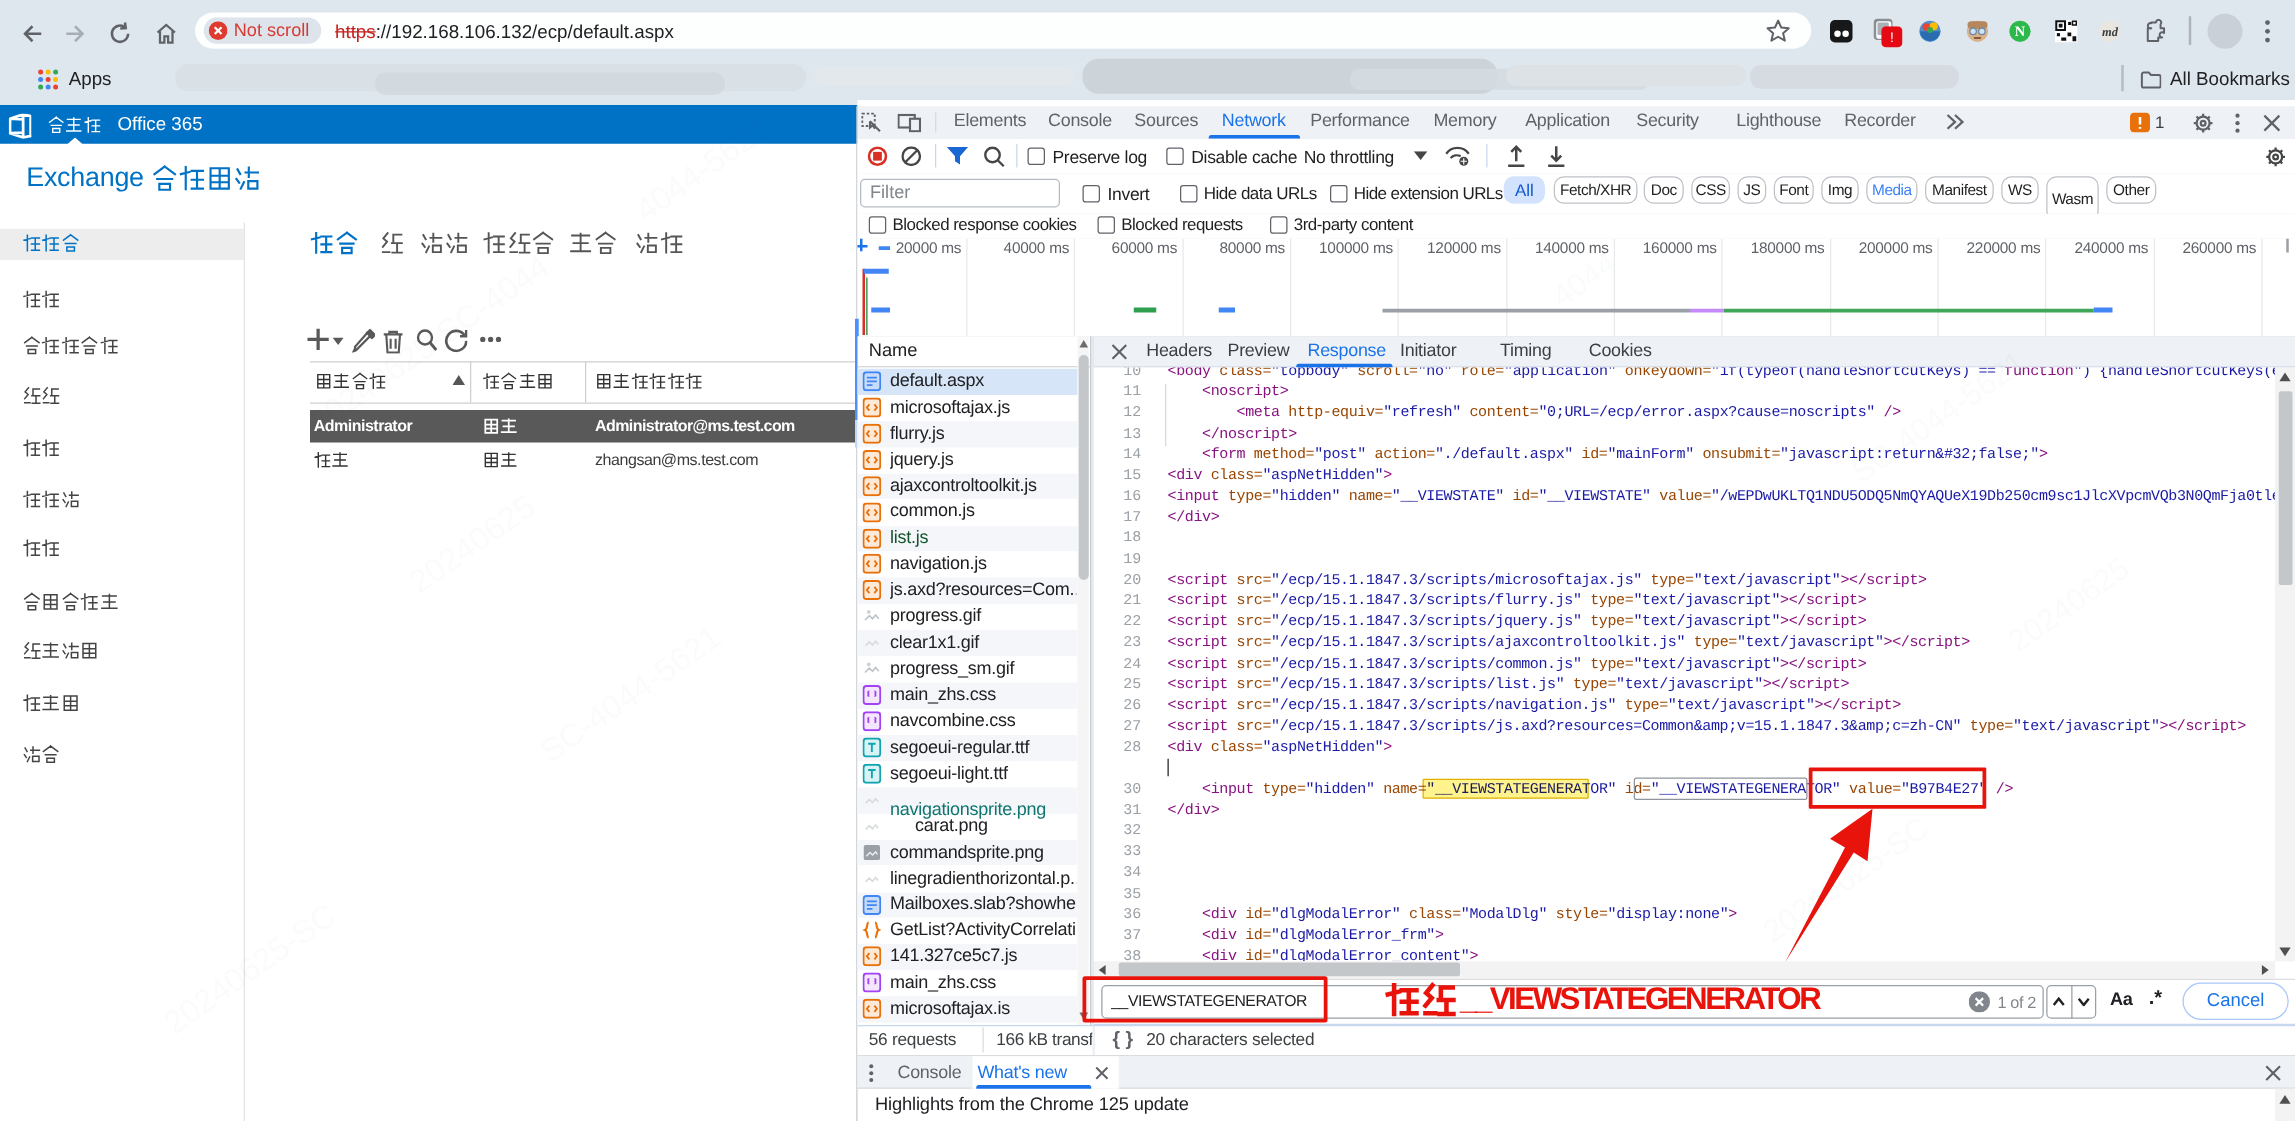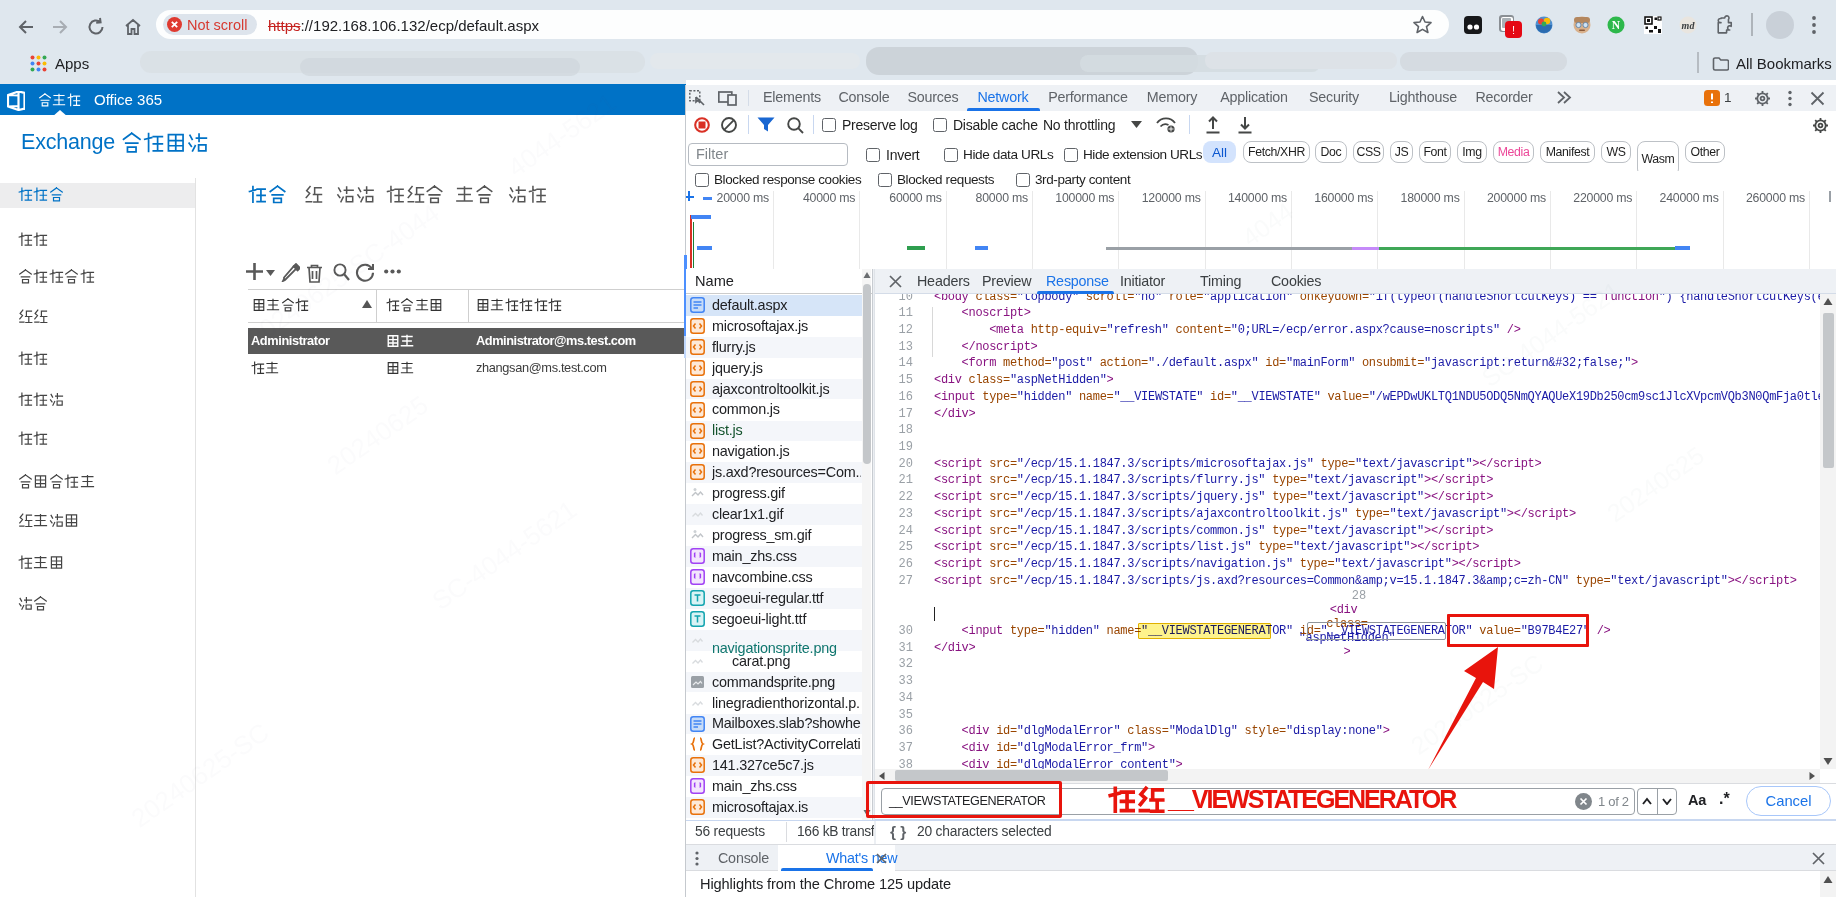--- a/index.html
+++ b/index.html
@@ -459,21 +459,21 @@
 <div class="t" style="left:963.0px;top:143.7px;height:21.6px;font-size:13.6px;color:#1f1f1f;letter-spacing:-0.40px;">Hide data URLs</div>
 <div style="position:absolute;left:1064.0px;top:147.5px;width:14.0px;height:14.0px;border:1.6px solid #5f6368;border-radius:2.5px;box-sizing:border-box;"></div>
 <div class="t" style="left:1083.0px;top:143.7px;height:21.6px;font-size:13.6px;color:#1f1f1f;letter-spacing:-0.45px;">Hide extension URLs</div>
 <div class="t" style="left:1203px;top:141px;height:22px;background:#d3e3fd;border-radius:8px;padding:0 9px;font-size:13.5px;color:#0b57d0;">All</div>
 <div class="t" style="left:1243px;top:141px;width:67px;height:22px;border:1px solid #bdc1c6;border-radius:8px;box-sizing:border-box;justify-content:center;font-size:12.3px;color:#1f1f1f;letter-spacing:-0.35px;">Fetch/XHR</div>
 <div class="t" style="left:1315px;top:141px;width:32px;height:22px;border:1px solid #bdc1c6;border-radius:8px;box-sizing:border-box;justify-content:center;font-size:12.3px;color:#1f1f1f;letter-spacing:-0.35px;">Doc</div>
 <div class="t" style="left:1353px;top:141px;width:31px;height:22px;border:1px solid #bdc1c6;border-radius:8px;box-sizing:border-box;justify-content:center;font-size:12.3px;color:#1f1f1f;letter-spacing:-0.35px;">CSS</div>
 <div class="t" style="left:1390px;top:141px;width:23px;height:22px;border:1px solid #bdc1c6;border-radius:8px;box-sizing:border-box;justify-content:center;font-size:12.3px;color:#1f1f1f;letter-spacing:-0.35px;">JS</div>
 <div class="t" style="left:1419px;top:141px;width:32px;height:22px;border:1px solid #bdc1c6;border-radius:8px;box-sizing:border-box;justify-content:center;font-size:12.3px;color:#1f1f1f;letter-spacing:-0.35px;">Font</div>
 <div class="t" style="left:1457px;top:141px;width:30px;height:22px;border:1px solid #bdc1c6;border-radius:8px;box-sizing:border-box;justify-content:center;font-size:12.3px;color:#1f1f1f;letter-spacing:-0.35px;">Img</div>
-<div class="t" style="left:1493px;top:141px;width:41px;height:22px;border:1px solid #bdc1c6;border-radius:8px;box-sizing:border-box;justify-content:center;font-size:12.3px;color:#ec4899;letter-spacing:-0.35px;">Media</div>
+<div class="t" style="left:1493px;top:141px;width:41px;height:22px;border:1px solid #bdc1c6;border-radius:8px;box-sizing:border-box;justify-content:center;font-size:12.3px;color:#3b82f6;letter-spacing:-0.35px;">Media</div>
 <div class="t" style="left:1540px;top:141px;width:55px;height:22px;border:1px solid #bdc1c6;border-radius:8px;box-sizing:border-box;justify-content:center;font-size:12.3px;color:#1f1f1f;letter-spacing:-0.35px;">Manifest</div>
 <div class="t" style="left:1601px;top:141px;width:30px;height:22px;border:1px solid #bdc1c6;border-radius:8px;box-sizing:border-box;justify-content:center;font-size:12.3px;color:#1f1f1f;letter-spacing:-0.35px;">WS</div>
 <div class="t" style="left:1637px;top:141px;width:42px;height:36px;border:1px solid #bdc1c6;border-radius:8px;box-sizing:border-box;justify-content:center;font-size:12.3px;color:#1f1f1f;letter-spacing:-0.35px;">Wasm</div>
 <div class="t" style="left:1685px;top:141px;width:40px;height:22px;border:1px solid #bdc1c6;border-radius:8px;box-sizing:border-box;justify-content:center;font-size:12.3px;color:#1f1f1f;letter-spacing:-0.35px;">Other</div>
 <div style="position:absolute;left:686.0px;top:171.0px;width:1150.0px;height:19.5px;background:#fff;border-bottom:1px solid #e8e8e8;"></div>
 <div style="position:absolute;left:695.0px;top:172.5px;width:14.0px;height:14.0px;border:1.6px solid #5f6368;border-radius:2.5px;box-sizing:border-box;"></div>
 <div class="t" style="left:714.0px;top:169.2px;height:21.5px;font-size:13.5px;color:#1f1f1f;letter-spacing:-0.40px;">Blocked response cookies</div>
 <div style="position:absolute;left:878.0px;top:172.5px;width:14.0px;height:14.0px;border:1.6px solid #5f6368;border-radius:2.5px;box-sizing:border-box;"></div>
 <div class="t" style="left:897.0px;top:169.2px;height:21.5px;font-size:13.5px;color:#1f1f1f;letter-spacing:-0.40px;">Blocked requests</div>
 <div style="position:absolute;left:1016.0px;top:172.5px;width:14.0px;height:14.0px;border:1.6px solid #5f6368;border-radius:2.5px;box-sizing:border-box;"></div>
@@ -689,21 +689,21 @@
     <div class="t mono" style="left:0;top:128.5px;height:16.7px;width:945px;font-size:12px;"><span style="display:inline-block;width:38.5px;text-align:right;color:#9aa0a6;letter-spacing:0">18</span><span style="display:inline-block;width:21px;"></span></div>
     <div class="t mono" style="left:0;top:145.2px;height:16.7px;width:945px;font-size:12px;"><span style="display:inline-block;width:38.5px;text-align:right;color:#9aa0a6;letter-spacing:0">19</span><span style="display:inline-block;width:21px;"></span></div>
     <div class="t mono" style="left:0;top:161.9px;height:16.7px;width:945px;font-size:12px;"><span style="display:inline-block;width:38.5px;text-align:right;color:#9aa0a6;letter-spacing:0">20</span><span style="display:inline-block;width:21px;"></span><span class="tg">&lt;script </span><span class="at">src=</span><span class="st">"/ecp/15.1.1847.3/scripts/microsoftajax.js" </span><span class="at">type=</span><span class="st">"text/javascript"</span><span class="tg">&gt;</span><span class="tg">&lt;/script&gt;</span></div>
     <div class="t mono" style="left:0;top:178.6px;height:16.7px;width:945px;font-size:12px;"><span style="display:inline-block;width:38.5px;text-align:right;color:#9aa0a6;letter-spacing:0">21</span><span style="display:inline-block;width:21px;"></span><span class="tg">&lt;script </span><span class="at">src=</span><span class="st">"/ecp/15.1.1847.3/scripts/flurry.js" </span><span class="at">type=</span><span class="st">"text/javascript"</span><span class="tg">&gt;</span><span class="tg">&lt;/script&gt;</span></div>
     <div class="t mono" style="left:0;top:195.3px;height:16.7px;width:945px;font-size:12px;"><span style="display:inline-block;width:38.5px;text-align:right;color:#9aa0a6;letter-spacing:0">22</span><span style="display:inline-block;width:21px;"></span><span class="tg">&lt;script </span><span class="at">src=</span><span class="st">"/ecp/15.1.1847.3/scripts/jquery.js" </span><span class="at">type=</span><span class="st">"text/javascript"</span><span class="tg">&gt;</span><span class="tg">&lt;/script&gt;</span></div>
     <div class="t mono" style="left:0;top:212.1px;height:16.7px;width:945px;font-size:12px;"><span style="display:inline-block;width:38.5px;text-align:right;color:#9aa0a6;letter-spacing:0">23</span><span style="display:inline-block;width:21px;"></span><span class="tg">&lt;script </span><span class="at">src=</span><span class="st">"/ecp/15.1.1847.3/scripts/ajaxcontroltoolkit.js" </span><span class="at">type=</span><span class="st">"text/javascript"</span><span class="tg">&gt;</span><span class="tg">&lt;/script&gt;</span></div>
     <div class="t mono" style="left:0;top:228.8px;height:16.7px;width:945px;font-size:12px;"><span style="display:inline-block;width:38.5px;text-align:right;color:#9aa0a6;letter-spacing:0">24</span><span style="display:inline-block;width:21px;"></span><span class="tg">&lt;script </span><span class="at">src=</span><span class="st">"/ecp/15.1.1847.3/scripts/common.js" </span><span class="at">type=</span><span class="st">"text/javascript"</span><span class="tg">&gt;</span><span class="tg">&lt;/script&gt;</span></div>
     <div class="t mono" style="left:0;top:245.5px;height:16.7px;width:945px;font-size:12px;"><span style="display:inline-block;width:38.5px;text-align:right;color:#9aa0a6;letter-spacing:0">25</span><span style="display:inline-block;width:21px;"></span><span class="tg">&lt;script </span><span class="at">src=</span><span class="st">"/ecp/15.1.1847.3/scripts/list.js" </span><span class="at">type=</span><span class="st">"text/javascript"</span><span class="tg">&gt;</span><span class="tg">&lt;/script&gt;</span></div>
     <div class="t mono" style="left:0;top:262.2px;height:16.7px;width:945px;font-size:12px;"><span style="display:inline-block;width:38.5px;text-align:right;color:#9aa0a6;letter-spacing:0">26</span><span style="display:inline-block;width:21px;"></span><span class="tg">&lt;script </span><span class="at">src=</span><span class="st">"/ecp/15.1.1847.3/scripts/navigation.js" </span><span class="at">type=</span><span class="st">"text/javascript"</span><span class="tg">&gt;</span><span class="tg">&lt;/script&gt;</span></div>
     <div class="t mono" style="left:0;top:278.9px;height:16.7px;width:945px;font-size:12px;"><span style="display:inline-block;width:38.5px;text-align:right;color:#9aa0a6;letter-spacing:0">27</span><span style="display:inline-block;width:21px;"></span><span class="tg">&lt;script </span><span class="at">src=</span><span class="st">"/ecp/15.1.1847.3/scripts/js.axd?resources=Common&amp;amp;v=15.1.1847.3&amp;amp;c=zh-CN" </span><span class="at">type=</span><span class="st">"text/javascript"</span><span class="tg">&gt;</span><span class="tg">&lt;/script&gt;</span></div>
-    <div class="t mono" style="left:0;top:295.7px;height:16.7px;width:945px;font-size:12px;flex-direction:column;"><span style="display:inline-block;width:38.5px;text-align:right;color:#9aa0a6;letter-spacing:0">28</span><span style="display:inline-block;width:21px;"></span><span class="tg">&lt;div </span><span class="at">class=</span><span class="st">"aspNetHidden"</span><span class="tg">&gt;</span></div>
+    <div class="t mono" style="left:0;top:295.7px;height:16.7px;width:945px;font-size:12px;"><span style="display:inline-block;width:38.5px;text-align:right;color:#9aa0a6;letter-spacing:0">28</span><span style="display:inline-block;width:21px;"></span><span class="tg">&lt;div </span><span class="at">class=</span><span class="st">"aspNetHidden"</span><span class="tg">&gt;</span></div>
     <div class="t mono" style="left:0;top:329.1px;height:16.7px;width:945px;font-size:12px;"><span style="display:inline-block;width:38.5px;text-align:right;color:#9aa0a6;letter-spacing:0">30</span><span style="display:inline-block;width:21px;"></span><span>    </span><span class="tg">&lt;input </span><span class="at">type=</span><span class="st">"hidden" </span><span class="at">name=</span><span class="st">"</span><span class="st">__VIEWSTATEGENERATOR</span><span class="st">" </span><span class="at">id=</span><span class="st">"</span><span class="st">__VIEWSTATEGENERATOR</span><span class="st">" </span><span class="at">value=</span><span class="st">"B97B4E27"</span><span class="tg"> /&gt;</span></div>
     <div class="t mono" style="left:0;top:345.8px;height:16.7px;width:945px;font-size:12px;"><span style="display:inline-block;width:38.5px;text-align:right;color:#9aa0a6;letter-spacing:0">31</span><span style="display:inline-block;width:21px;"></span><span class="tg">&lt;/div&gt;</span></div>
     <div class="t mono" style="left:0;top:362.5px;height:16.7px;width:945px;font-size:12px;"><span style="display:inline-block;width:38.5px;text-align:right;color:#9aa0a6;letter-spacing:0">32</span><span style="display:inline-block;width:21px;"></span></div>
     <div class="t mono" style="left:0;top:379.3px;height:16.7px;width:945px;font-size:12px;"><span style="display:inline-block;width:38.5px;text-align:right;color:#9aa0a6;letter-spacing:0">33</span><span style="display:inline-block;width:21px;"></span></div>
     <div class="t mono" style="left:0;top:396.0px;height:16.7px;width:945px;font-size:12px;"><span style="display:inline-block;width:38.5px;text-align:right;color:#9aa0a6;letter-spacing:0">34</span><span style="display:inline-block;width:21px;"></span></div>
     <div class="t mono" style="left:0;top:412.7px;height:16.7px;width:945px;font-size:12px;"><span style="display:inline-block;width:38.5px;text-align:right;color:#9aa0a6;letter-spacing:0">35</span><span style="display:inline-block;width:21px;"></span></div>
     <div class="t mono" style="left:0;top:429.4px;height:16.7px;width:945px;font-size:12px;"><span style="display:inline-block;width:38.5px;text-align:right;color:#9aa0a6;letter-spacing:0">36</span><span style="display:inline-block;width:21px;"></span><span>    </span><span class="tg">&lt;div </span><span class="at">id=</span><span class="st">"dlgModalError" </span><span class="at">class=</span><span class="st">"ModalDlg" </span><span class="at">style=</span><span class="st">"display:none"</span><span class="tg">&gt;</span></div>
     <div class="t mono" style="left:0;top:446.1px;height:16.7px;width:945px;font-size:12px;"><span style="display:inline-block;width:38.5px;text-align:right;color:#9aa0a6;letter-spacing:0">37</span><span style="display:inline-block;width:21px;"></span><span>    </span><span class="tg">&lt;div </span><span class="at">id=</span><span class="st">"dlgModalError_frm"</span><span class="tg">&gt;</span></div>
     <div class="t mono" style="left:0;top:462.9px;height:16.7px;width:945px;font-size:12px;"><span style="display:inline-block;width:38.5px;text-align:right;color:#9aa0a6;letter-spacing:0">38</span><span style="display:inline-block;width:21px;"></span><span>    </span><span class="tg">&lt;div </span><span class="at">id=</span><span class="st">"dlgModalError_content"</span><span class="tg">&gt;</span></div>
     <div style="position:absolute;left:57px;top:13.4px;width:1px;height:50px;background:#d8d8d8;"></div>
@@ -765,21 +765,21 @@
 <div class="t" style="left:890.0px;top:819.8px;height:23.5px;font-size:15.5px;color:#5f6368;font-weight:bold;letter-spacing:0.00px;">{ }</div>
 <div class="t" style="left:917.0px;top:820.6px;height:21.8px;font-size:13.8px;color:#3c4043;letter-spacing:-0.20px;">20 characters selected</div>
 <div style="position:absolute;left:686.0px;top:845.0px;width:1150.0px;height:26.0px;background:#eef1f5;border-bottom:1px solid #dadce0;box-sizing:border-box;"></div>
 <svg style="position:absolute;left:693.0px;top:851.0px;" width="8.0" height="15.0" viewBox="0 0 8.0 15.0">
     <circle cx="4" cy="2" r="1.6" fill="#5f6368"></circle>
     <circle cx="4" cy="7.5" r="1.6" fill="#5f6368"></circle>
     <circle cx="4" cy="13" r="1.6" fill="#5f6368"></circle>
   </svg>
 <div class="t" style="left:718.0px;top:846.4px;height:22.3px;font-size:14.3px;color:#5f6368;letter-spacing:-0.20px;">Console</div>
 <div style="position:absolute;left:778.0px;top:845.0px;width:117.0px;height:25.5px;background:#fff;"></div>
-<div class="t" style="left:826px;top:846.4px;height:22.3px;font-size:14.3px;color:#1a73e8;letter-spacing:-0.20px;">What's new</div>
+<div class="t" style="left:782px;top:846.4px;height:22.3px;font-size:14.3px;color:#1a73e8;letter-spacing:-0.20px;">What's new</div>
 <svg style="position:absolute;left:876.0px;top:852.5px;" width="11.0" height="11.0" viewBox="0 0 11.0 11.0">
     <path d="M1 1 L10 10 M10 1 L1 10" stroke="#5f6368" stroke-width="1.6"></path>
   </svg>
 <div style="position:absolute;left:781.0px;top:868.2px;width:92.0px;height:2.8px;background:#1a73e8;border-radius:2px 2px 0 0;"></div>
 <svg style="position:absolute;left:1812.0px;top:852.0px;" width="13.0" height="13.0" viewBox="0 0 13.0 13.0">
     <path d="M1 1 L12 12 M12 1 L1 12" stroke="#5f6368" stroke-width="1.7"></path>
   </svg>
 <div class="t" style="left:700.0px;top:872.7px;height:22.6px;font-size:14.6px;color:#202124;letter-spacing:-0.10px;">Highlights from the Chrome 125 update</div>
 <div style="position:absolute;left:1820.0px;top:871.0px;width:16.0px;height:26.0px;background:#f3f3f3;"></div>
 <svg style="position:absolute;left:1823.0px;top:874.0px;" width="10.0" height="12.0" viewBox="0 0 10.0 12.0">

